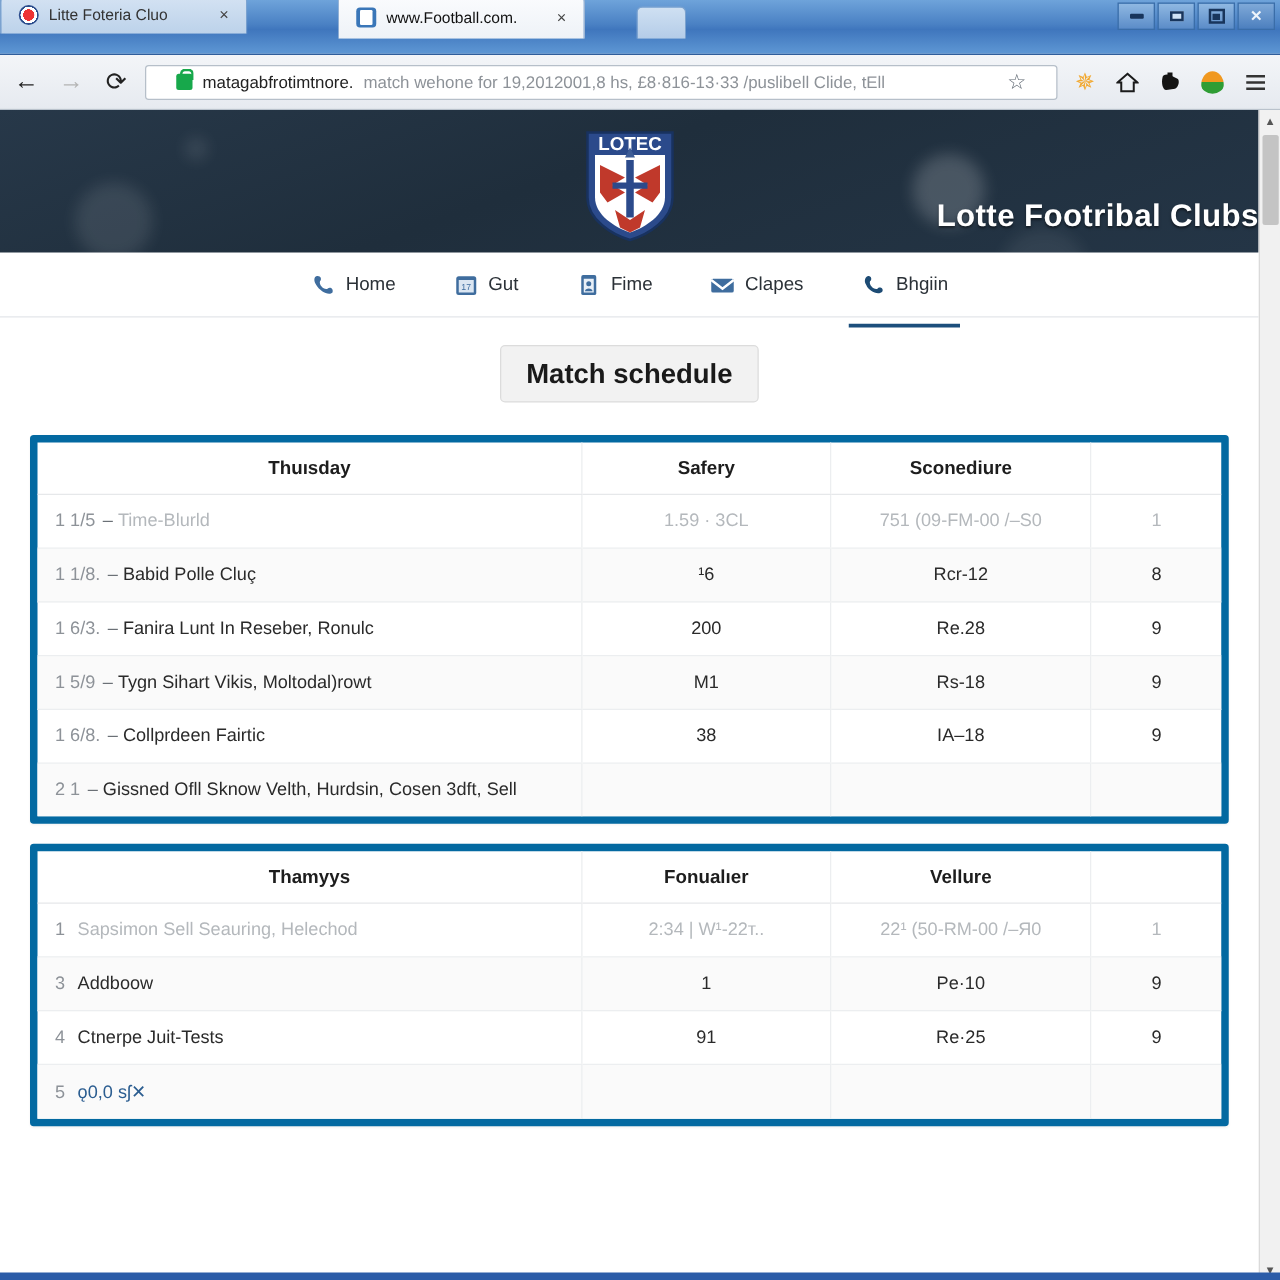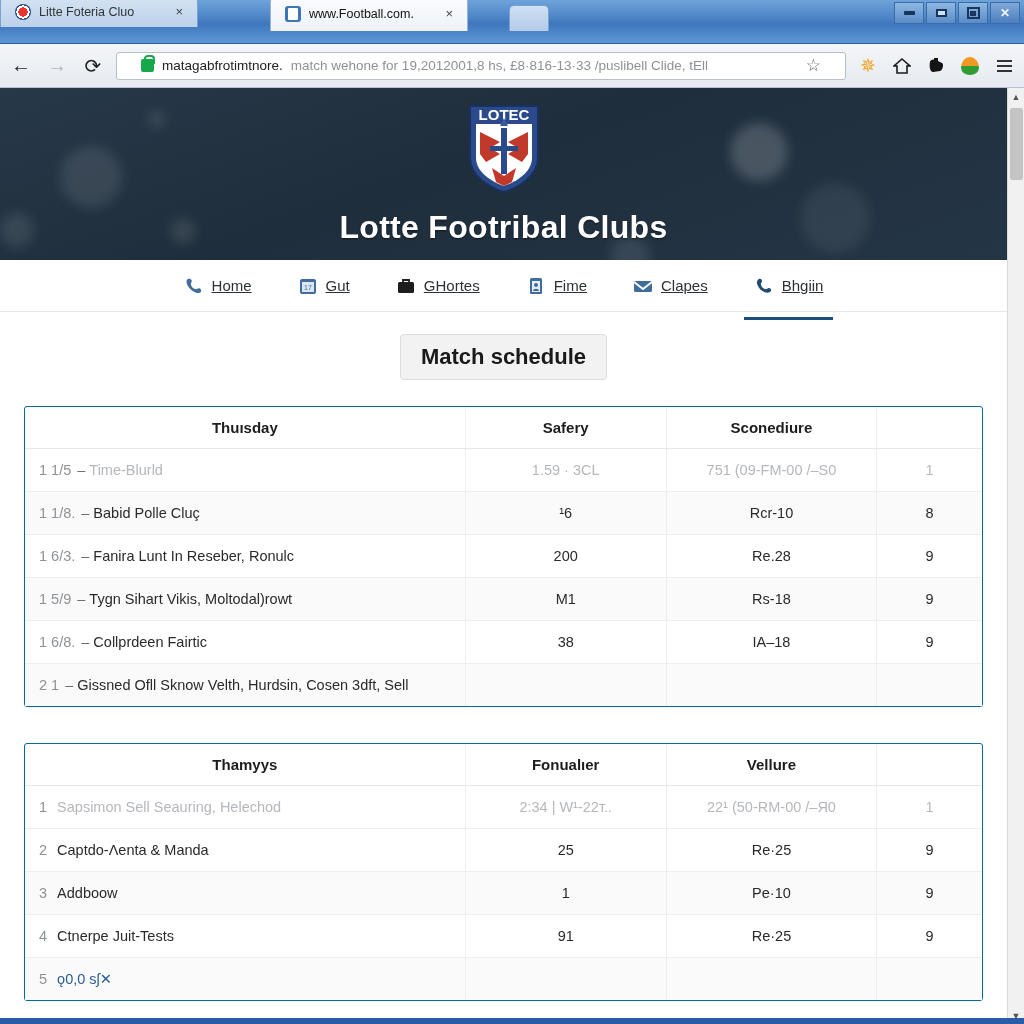--- a/index.html
+++ b/index.html
@@ -90,57 +90,57 @@
   .ext-star { color:#f2a72c; font-size:19px; }
   .ext-diamond { width:18px;height:18px; background:linear-gradient(to bottom,#f0981f 50%,#2f9d34 50%); border-radius:50% 50% 50% 50%/60% 60% 40% 40%;}
   .menu-burger { display:flex;flex-direction:column;gap:3px;}
   .menu-burger i{display:block;width:15px;height:2px;background:#333;}
 
   
   .viewport { position:absolute; top:88px; left:0; width:1024px; height:936px; background:#fff; overflow:hidden; }
   .page { width:1007px; height:936px; overflow:hidden; position:relative; background:#fff;}
 
   .banner {
-    height: 172px; position:relative; overflow:hidden;
+    height: 114px; position:relative; overflow:hidden;
     background: linear-gradient(160deg,#273849 0%,#1f2e3c 45%,#243546 100%);
   }
   .bokeh { position:absolute; border-radius:50%; background:rgba(255,255,255,.10); filter: blur(6px); }
   .crest-wrap { position:absolute; left:0; right:0; top:14px; text-align:center; }
   .crest { width:76px; height:92px; margin:0 auto; position:relative; }
   .crest svg { display:block; }
   .banner-title {
-    position:absolute; left:0; right:0; bottom:14px; text-align:center;
-    color:#fff; font-size:32px; font-weight:bold; letter-spacing:.3px;
+    position:absolute; left:0; right:0; bottom:14px; text-align:right;
+    color:#fff; font-size:25px; font-weight:bold; letter-spacing:.3px;
     text-shadow:0 1px 2px rgba(0,0,0,.5);
   }
 
   .navbar {
     height:52px; background:#fff; border-bottom:1px solid #e3e6ea;
     display:flex; align-items:center; justify-content:center; gap:38px;
   }
   .navitem {
     display:flex; align-items:center; gap:8px; font-size:15px; color:#2b3137;
-    height:68px; padding:0 4px; position:relative;text-decoration:underline;
+    height:68px; padding:0 4px; position:relative;
   }
   .navitem.active:after{
     content:""; position:absolute; left:-6px; right:-6px; bottom:0; height:3px; background:#1c4f7c;
   }
   .nic { width:20px;height:20px;flex:0 0 20px; display:flex;align-items:center;justify-content:center; color:#3f6d9e;}
   .nic svg{display:block;}
 
   .breadcrumb { text-align:center; padding:16px 0 0; font-size:13.5px; color:#4e6a88; }
   .title-row { text-align:center; padding:22px 0 26px; }
   .title-btn {
     display:inline-block; padding:9px 20px; background:#f2f2f2; border:1px solid #dcdcdc;
     border-radius:4px; font-size:22px; font-weight:bold; color:#1a1a1a;
   }
 
   .tablecard {
-    margin: 0 24px 36px; background:#fff;
-    border:1px solid #0369a1; border-radius:3px;
+    margin: 0 24px 16px; background:#fff;
+    border:6px solid #0369a1; border-radius:3px;
     box-shadow:0 1px 2px rgba(0,0,0,.05);
   }
   table { width:100%; border-collapse:collapse; table-layout:fixed; }
   th {
     font-size:15px; font-weight:bold; color:#1d1d1d; text-align:center;
     padding:12px 8px; border-bottom:1px solid #e6e8ea;
   }
   td { font-size:14.5px; color:#2a2a2a; padding:13px 10px; border-bottom:1px solid #eceef0; }
   tr:last-child td { border-bottom:none; }
   tr.alt td { background:#fafafa; }
@@ -281,29 +281,20 @@
                 <rect x="1" y="2" width="16" height="15" rx="2" fill="#3f6d9e"></rect>
                 <rect x="3" y="5" width="12" height="10" fill="#dbe6f2"></rect>
                 <text x="9" y="13" font-size="7" font-family="Liberation Sans,sans-serif" fill="#3f6d9e" text-anchor="middle">17</text>
               </svg>
           </span>
           <span>Gut</span>
         </div>
         <div class="navitem">
           <span class="nic">
             <svg width="18" height="18" viewBox="0 0 18 18">
-                <rect x="1" y="5" width="16" height="11" rx="1.5" fill="#1d1d1d"></rect>
-                <path d="M6 5 V3 H12 V5" fill="none" stroke="#1d1d1d" stroke-width="1.8"></path>
-              </svg>
-          </span>
-          <span>GHortes</span>
-        </div>
-        <div class="navitem">
-          <span class="nic">
-            <svg width="18" height="18" viewBox="0 0 18 18">
                 <rect x="3" y="1" width="12" height="16" rx="1.5" fill="#3f6d9e"></rect>
                 <rect x="5" y="4" width="8" height="11" fill="#e8eff7"></rect>
                 <circle cx="9" cy="8" r="2" fill="#3f6d9e"></circle>
                 <path d="M6 14 C6 11 12 11 12 14 Z" fill="#3f6d9e"></path>
               </svg>
           </span>
           <span>Fime</span>
         </div>
         <div class="navitem">
           <span class="nic">
@@ -346,21 +337,21 @@
               </td>
               <td class="v2 c-mid vsep">1.59 · 3CL</td>
               <td class="v3 c-mid vsep">751 (09-FM-00 /–S0</td>
               <td class="v4 c-right vsep">1</td>
             </tr>
             <tr class="alt">
               <td class="v1 c-name">
                 <span class="idx">1 1/8.</span><span class="dash">–</span><span>Babid Polle Cluç</span>
               </td>
               <td class="v2 c-mid vsep">¹6</td>
-              <td class="v3 c-mid vsep">Rcr-10</td>
+              <td class="v3 c-mid vsep">Rcr-12</td>
               <td class="v4 c-right vsep">8</td>
             </tr>
             <tr>
               <td class="v1 c-name">
                 <span class="idx">1 6/3.</span><span class="dash">–</span><span>Fanira Lunt In Reseber, Ronulc</span>
               </td>
               <td class="v2 c-mid vsep">200</td>
               <td class="v3 c-mid vsep">Re.28</td>
               <td class="v4 c-right vsep">9</td>
             </tr>
@@ -404,28 +395,20 @@
           </thead>
           <tbody>
             <tr class="muted">
               <td class="v1 c-name">
                 <span class="idx">1</span><span class="dash"></span><span>Sapsimon Sell Seauring, Helechod</span>
               </td>
               <td class="v2 c-mid vsep">2:34 | W¹-22т..</td>
               <td class="v3 c-mid vsep">22¹ (50-RM-00 /–Я0</td>
               <td class="v4 c-right vsep">1</td>
             </tr>
-            <tr>
-              <td class="v1 c-name">
-                <span class="idx">2</span><span class="dash"></span><span>Captdo-Λenta &amp; Manda</span>
-              </td>
-              <td class="v2 c-mid vsep">25</td>
-              <td class="v3 c-mid vsep">Re·25</td>
-              <td class="v4 c-right vsep">9</td>
-            </tr>
             <tr class="alt">
               <td class="v1 c-name">
                 <span class="idx">3</span><span class="dash"></span><span>Addboow</span>
               </td>
               <td class="v2 c-mid vsep">1</td>
               <td class="v3 c-mid vsep">Pe·10</td>
               <td class="v4 c-right vsep">9</td>
             </tr>
             <tr>
               <td class="v1 c-name">

